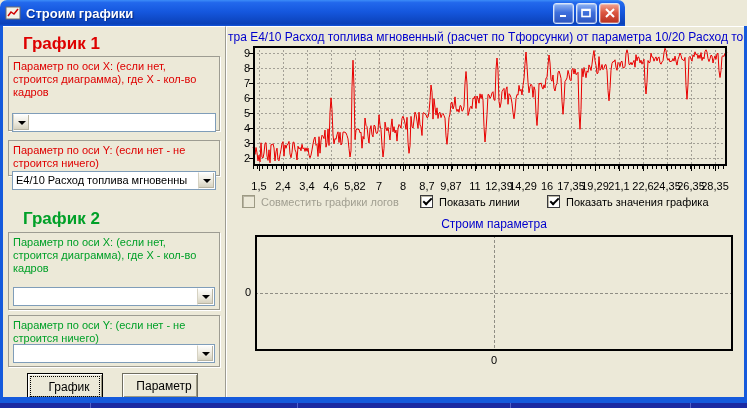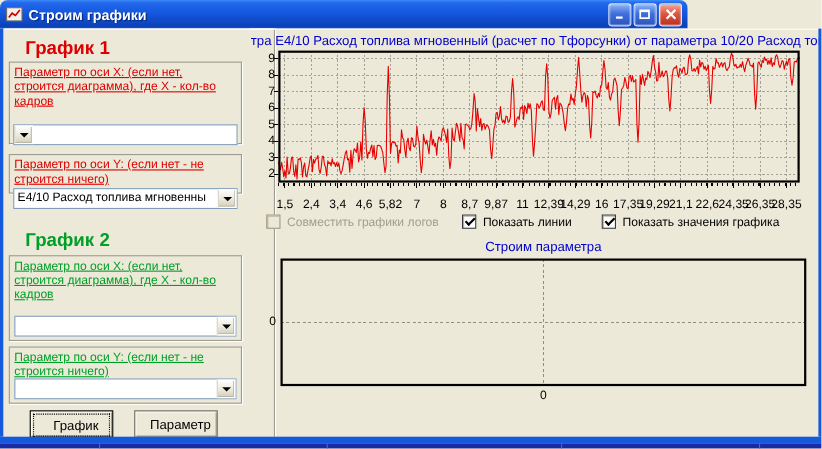--- a/index.html
+++ b/index.html
@@ -17,26 +17,26 @@
     box-shadow:inset 0 0 0 1px rgba(255,255,255,.3);cursor:default;}
   .min,.max{background:linear-gradient(180deg,#8FB4F4 0%,#3E6FDC 45%,#2D55C0 100%);}
   .close{background:linear-gradient(180deg,#F2A693 0%,#DC5741 45%,#B83020 100%);}
   
   .edge{position:absolute;top:26px;height:371px;width:3px;background:#155ADC;}
   .edge.left{left:0;} .edge.right{left:744px;}
   .bottom-blue{position:absolute;left:0;top:397px;width:747px;height:6px;background:#155ADC;}
   .back-bar{position:absolute;left:0;top:403px;width:747px;height:5px;background:#1B2AA2;}
   .back-sep{position:absolute;top:0;width:1px;height:5px;background:#5261C8;}
   
-  .left-panel{position:absolute;left:3px;top:26px;width:247px;height:371px;border-top:1px solid #fff;
+  .left-panel{position:absolute;left:3px;top:26px;width:223px;height:371px;border-top:1px solid #fff;
     border-right:1px solid #9D9C92;box-shadow:1px 0 0 #FFFFFF;}
   .h1{position:absolute;left:20px;font-size:17px;font-weight:bold;}
   .txt-red{color:#DE0000;} .txt-green{color:#00A028;}
   .frame{position:absolute;left:5px;width:212px;border:1px solid #9D9C92;box-shadow:1px 1px 0 #FFFFFF;}
-  .flabel{padding:3px 5px 0 4px;font-size:11px;line-height:13px;text-decoration:underline;}
+  .flabel{padding:3px 5px 0 4px;font-size:11px;line-height:13px;}
   .combo{position:absolute;left:4px;right:4px;bottom:3px;height:19px;background:#fff;
     border:1px solid #7F9DB9;display:flex;align-items:stretch;}
   .combo-text{flex:1;font-size:11px;line-height:17px;padding-left:3px;white-space:nowrap;overflow:hidden;color:#000;}
   .combo-btn{width:17px;background:linear-gradient(180deg,#FDFDFB 0%,#EBE8DC 55%,#D3CFBC 100%);
     border:1px solid #FFFFFF;border-left:1px solid #D6D2C2;box-shadow:inset -1px -1px 0 #B9B5A3;
     display:flex;align-items:center;justify-content:center;}
   .arrow{width:0;height:0;border-left:4px solid transparent;border-right:4px solid transparent;
     border-top:4px solid #000;}
   .btn{position:absolute;top:346px;height:25px;background:#ECE9D8;font-family:inherit;font-size:12px;
     border:1px solid #6F6D60;box-shadow:inset 1px 1px 0 #FFFFFF,inset -1px -1px 0 #9D9A84;padding:0;}

